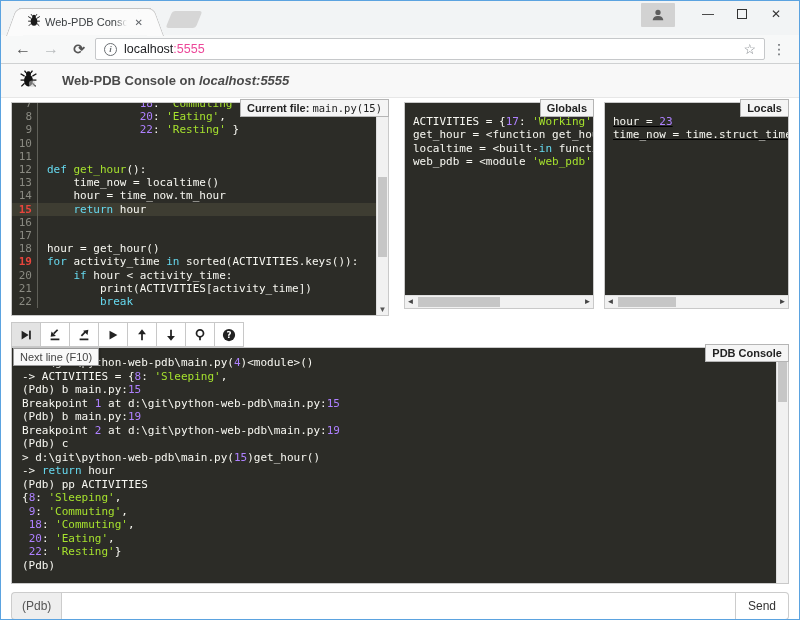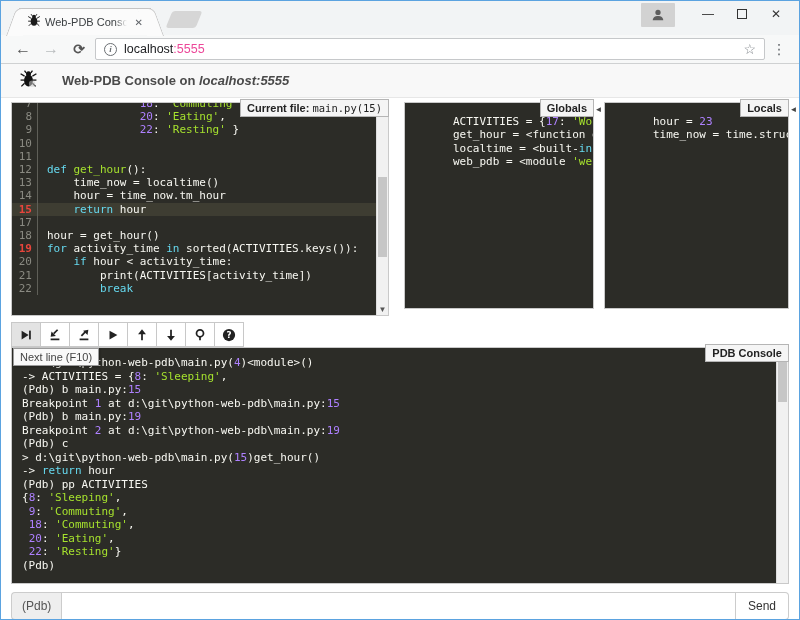--- a/index.html
+++ b/index.html
@@ -50,23 +50,23 @@
   .ln { width:26px; flex:none; text-align:right; padding-right:5px; color:#8a8a82; border-right:1px solid #5f5f58; margin-right:9px; }
   .ln.bp { color:#e8453c; font-weight:bold; }
   .ct { white-space:pre; color:#f8f8f2; }
 
   .sg-p { color:#f8f8f2; }
   .sg-n { color:#ae81ff; }
   .sg-s { color:#a6e22e; }
   .sg-k { color:#66d9ef; }
   .sg-f { color:#a6e22e;text-align:center; }
 
-  .vars-panel { height:207px; display:flex; border:1px solid #c9c9c9;padding-left:40px; }
+  .vars-panel { height:207px; display:flex; flex-direction:column; border:1px solid #c9c9c9; }
   .globals-panel { width:190px; margin-right:10px; }
-  .locals-panel { width:185px; }
+  .locals-panel { width:185px;text-decoration:underline; }
   .vars-body { flex:1; overflow:hidden; font-family:"DejaVu Sans Mono",monospace; font-size:11px; line-height:13.4px; padding:12px 0 0 8px; }
   .seg-line { white-space:pre; }
 
   
   .vscroll { position:absolute; top:0; right:0; bottom:0; width:12px; background:#f1f1f1; border-left:1px solid #dedede; z-index:2; }
   .vthumb { position:absolute; left:1px; right:1px; background:#c6c6c6; }
   .varrow { position:absolute; bottom:0; left:0; right:0; height:11px; font-size:8px; color:#555; text-align:center; line-height:11px; }
   .hscroll { height:13px; background:#f1f1f1; border-top:1px solid #dedede; position:relative; flex:none; }
   .harrow { position:absolute; top:0; bottom:0; width:11px; font-size:8px; color:#444; text-align:center; line-height:12px; }
   .harrow.left { left:0; } .harrow.right { right:0; }
@@ -177,20 +177,21 @@
         <div class="code-view">
             <div class="code-row"><span class="ln">7</span><span class="ct"><span class="sg-p">              </span><span class="sg-n">18</span><span class="sg-p">: </span><span class="sg-s">'Commuting'</span><span class="sg-p">,</span></span></div>
             <div class="code-row"><span class="ln">8</span><span class="ct"><span class="sg-p">              </span><span class="sg-n">20</span><span class="sg-p">: </span><span class="sg-s">'Eating'</span><span class="sg-p">,</span></span></div>
             <div class="code-row"><span class="ln">9</span><span class="ct"><span class="sg-p">              </span><span class="sg-n">22</span><span class="sg-p">: </span><span class="sg-s">'Resting'</span><span class="sg-p"> }</span></span></div>
             <div class="code-row"><span class="ln">10</span><span class="ct">&nbsp;</span></div>
             <div class="code-row"><span class="ln">11</span><span class="ct">&nbsp;</span></div>
             <div class="code-row"><span class="ln">12</span><span class="ct"><span class="sg-k">def</span><span class="sg-p"> </span><span class="sg-f">get_hour</span><span class="sg-p">():</span></span></div>
             <div class="code-row"><span class="ln">13</span><span class="ct"><span class="sg-p">    time_now = localtime()</span></span></div>
             <div class="code-row"><span class="ln">14</span><span class="ct"><span class="sg-p">    hour = time_now.tm_hour</span></span></div>
             <div class="code-row cur"><span class="ln bp">15</span><span class="ct"><span class="sg-p">    </span><span class="sg-k">return</span><span class="sg-p"> hour</span></span></div>
+            <div class="code-row"><span class="ln">16</span><span class="ct">&nbsp;</span></div>
             <div class="code-row"><span class="ln">17</span><span class="ct">&nbsp;</span></div>
             <div class="code-row"><span class="ln">18</span><span class="ct"><span class="sg-p">hour = get_hour()</span></span></div>
             <div class="code-row"><span class="ln bp">19</span><span class="ct"><span class="sg-k">for</span><span class="sg-p"> activity_time </span><span class="sg-k">in</span><span class="sg-p"> sorted(ACTIVITIES.keys()):</span></span></div>
             <div class="code-row"><span class="ln">20</span><span class="ct"><span class="sg-p">    </span><span class="sg-k">if</span><span class="sg-p"> hour &lt; activity_time:</span></span></div>
             <div class="code-row"><span class="ln">21</span><span class="ct"><span class="sg-p">        print(ACTIVITIES[activity_time])</span></span></div>
             <div class="code-row"><span class="ln">22</span><span class="ct"><span class="sg-p">        </span><span class="sg-k">break</span></span></div>
           </div>
         <div class="vscroll">
           <div class="vthumb" style="top:74px;height:80px;"></div>
           <div class="varrow">▼</div>

